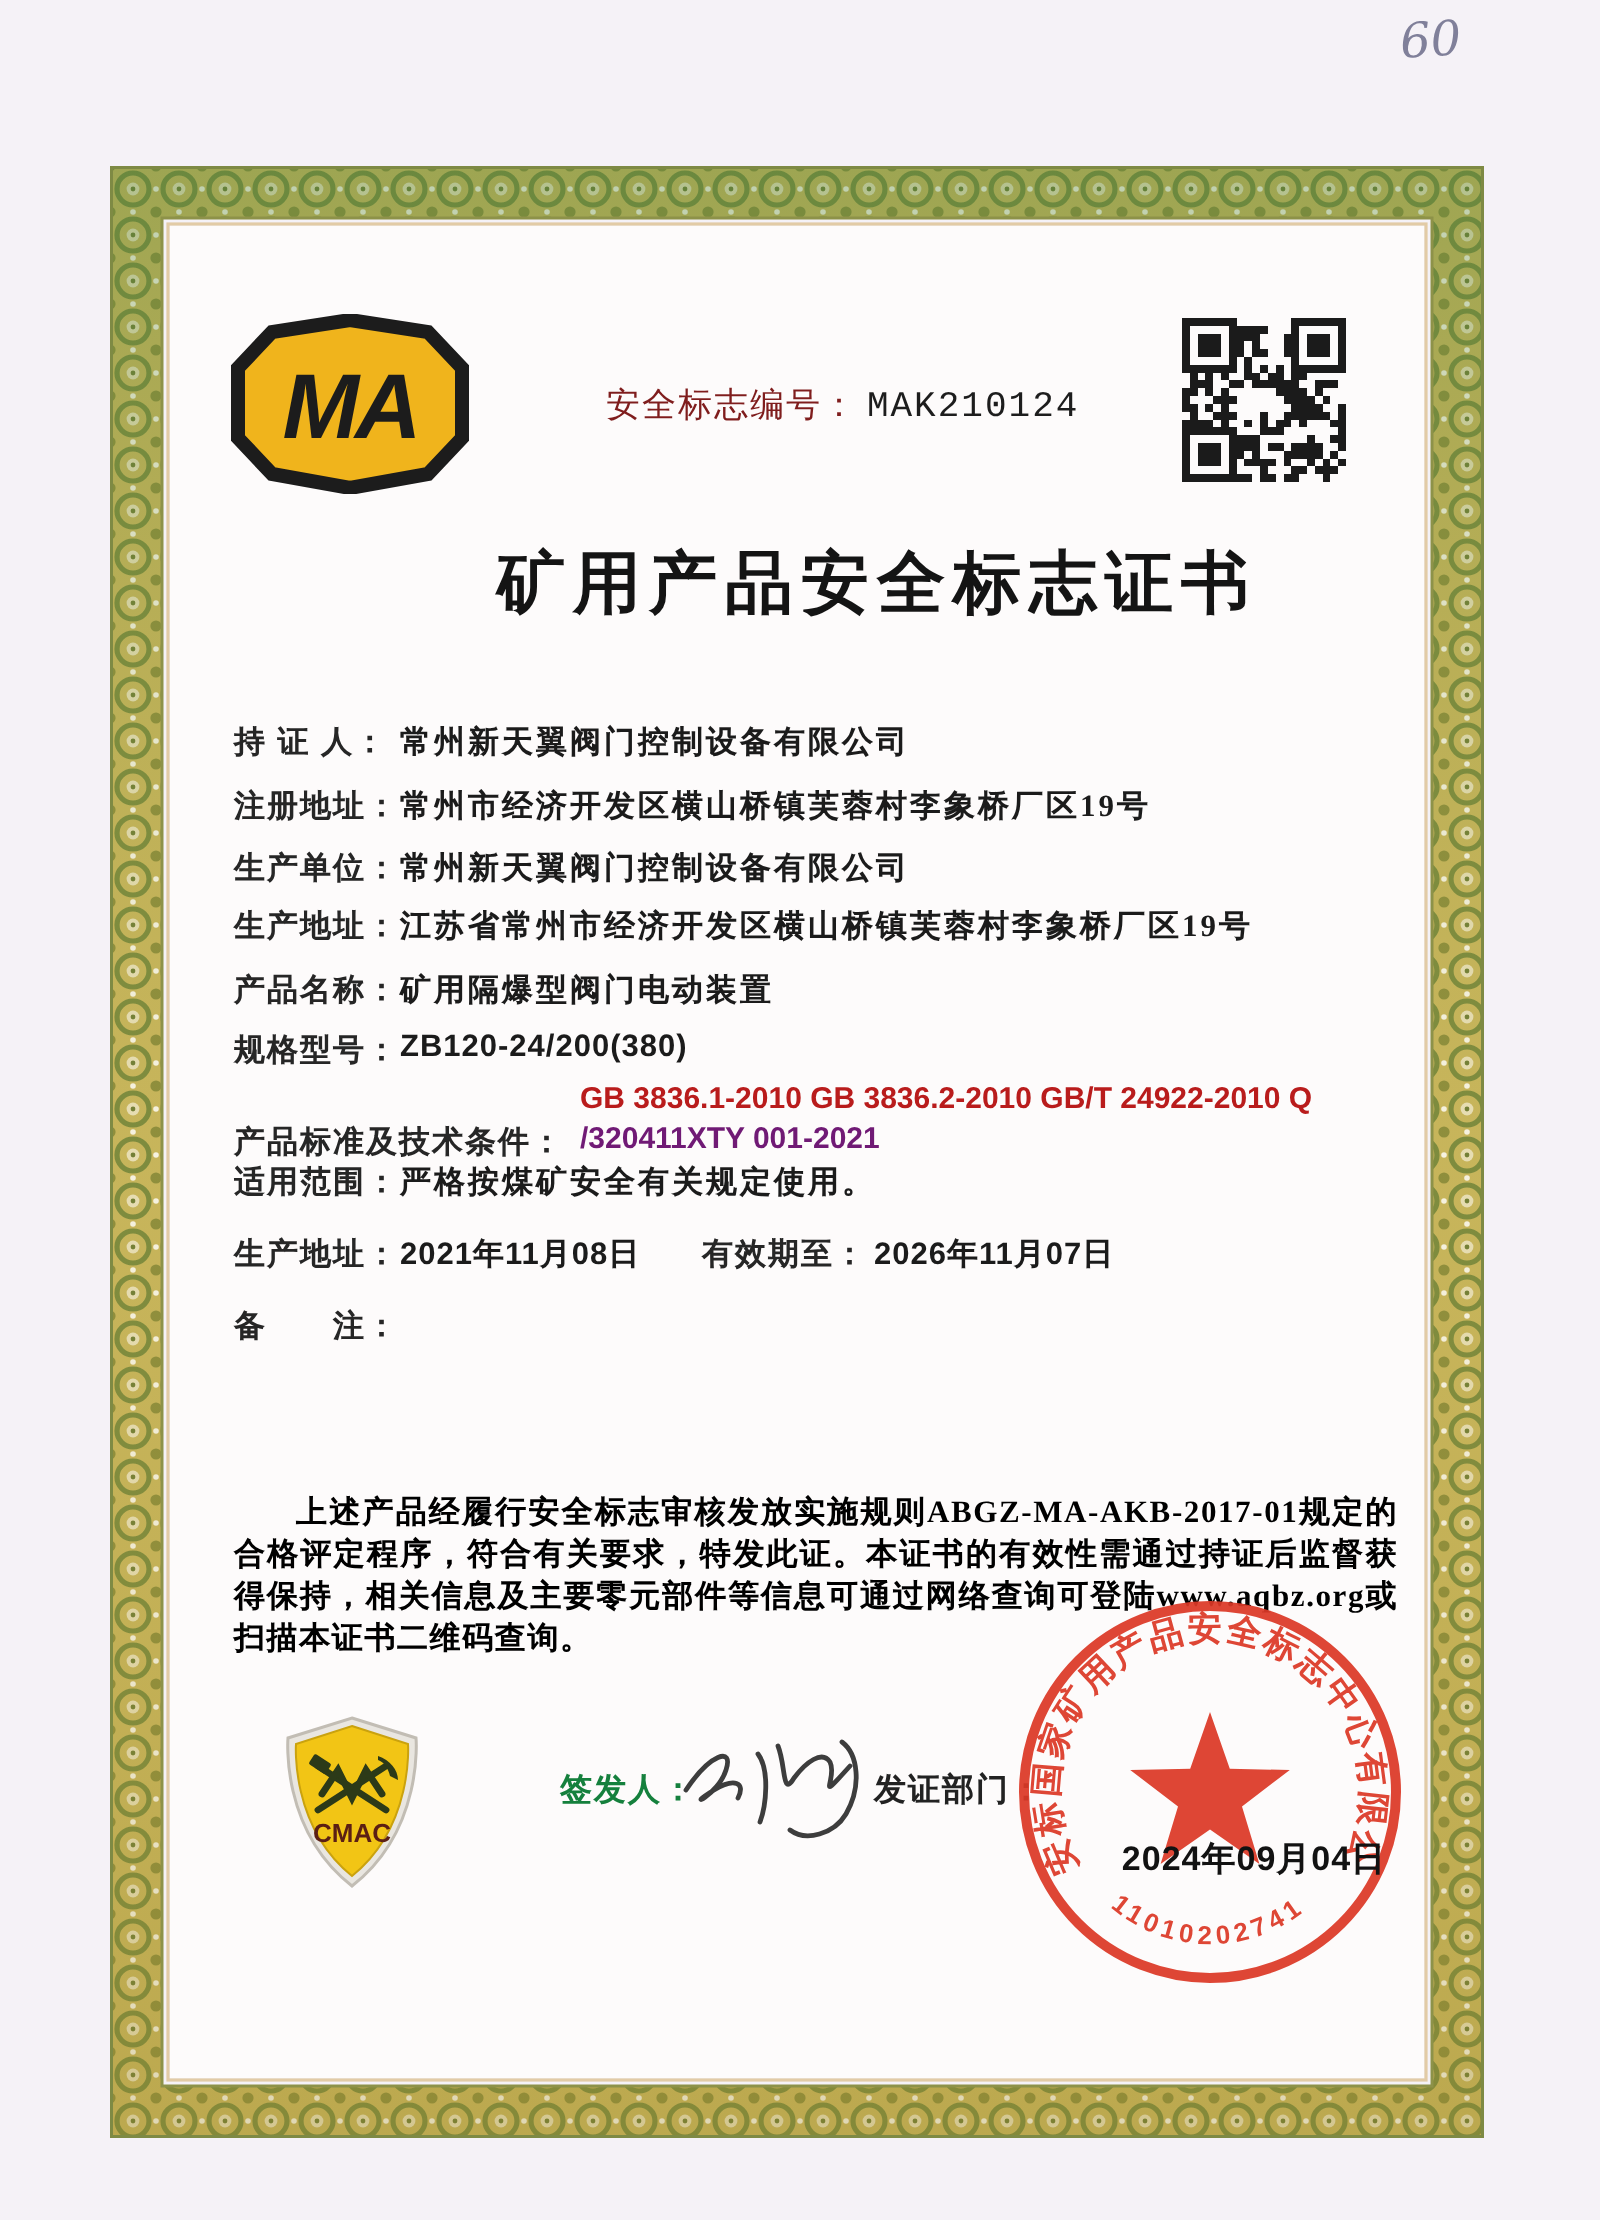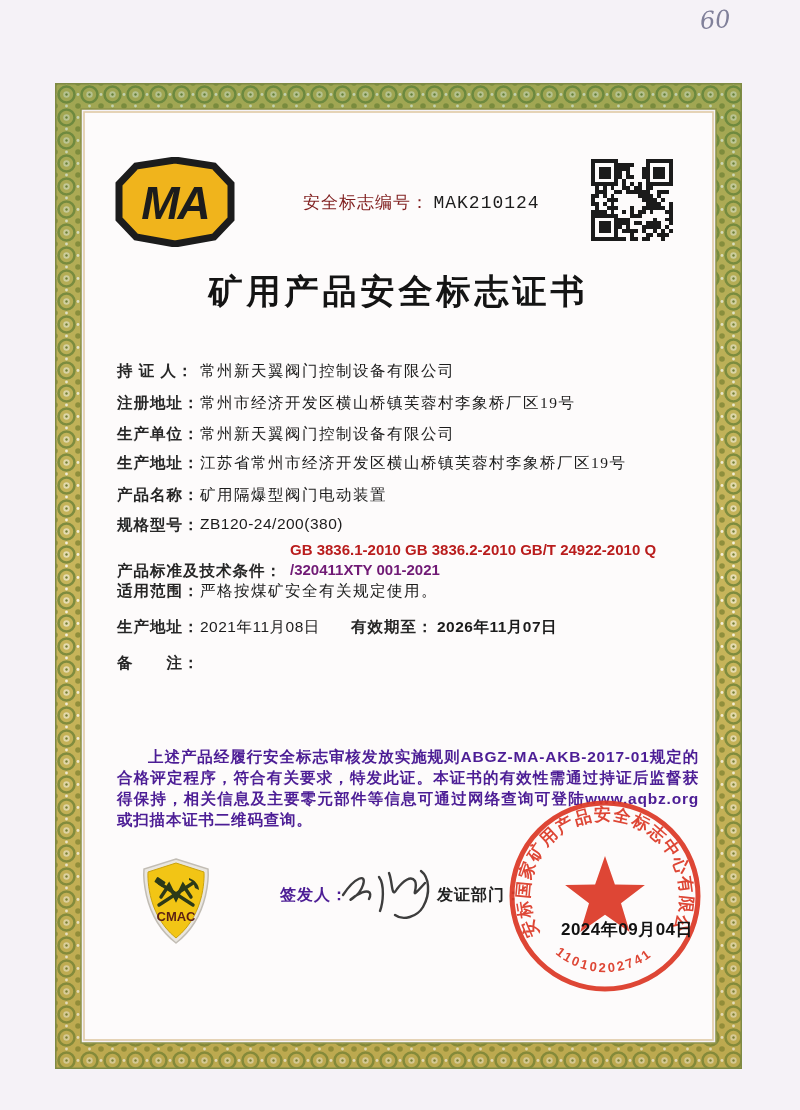--- a/index.html
+++ b/index.html
@@ -10,40 +10,40 @@
   .cert{position:absolute;left:55px;top:62px;width:687px;height:986px;margin-top:21px;}
   .frame-svg{position:absolute;left:0;top:0;}
   .cert-content{position:absolute;left:30px;top:30px;width:627px;height:926px;background:#fdfbfb;}
   .ma-logo{position:absolute;left:60px;top:74px;width:120px;height:90px;}
   .cert-no{position:absolute;left:248px;top:108px;white-space:nowrap;}
   .cert-no .lab{font-size:17px;color:#7f1d1d;letter-spacing:1px;}
   .cert-no .num{font-family:Liberation Mono, monospace;font-size:18px;color:#1d1d1d;letter-spacing:1px;}
   .qr{position:absolute;left:536px;top:76px;width:82px;height:82px;}
   .title{position:absolute;left:0;top:186px;width:100%;text-align:center;
          font-family:"Liberation Serif",serif;font-weight:700;font-size:34px;
-         color:#141414;letter-spacing:4px;}
+         color:#141414;letter-spacing:4px;padding-left:40px;}
   .fields{position:absolute;left:0;top:0;width:100%;height:100%;}
   .frow{position:absolute;left:62px;width:570px;}
   .flab{position:absolute;left:0;top:0;font-weight:700;font-size:15.5px;color:#262626;
         letter-spacing:1px;white-space:nowrap;}
-  .fval{position:absolute;left:83px;top:0;font-family:"Liberation Serif",serif;font-weight:400;
+  .fval{position:absolute;left:83px;top:0;font-family:"Liberation Serif",serif;font-weight:700;
         font-size:15.5px;color:#1b1b1b;letter-spacing:1.5px;white-space:nowrap;}
   .fval.code{font-family:"Liberation Sans",sans-serif;letter-spacing:0.5px;}
   .flab2{position:absolute;left:234px;top:0;font-weight:700;font-size:15.5px;color:#262626;
         letter-spacing:1px;white-space:nowrap;}
   .fval2{position:absolute;left:320px;top:0;font-weight:700;font-size:15.5px;color:#1b1b1b;
         letter-spacing:0.5px;white-space:nowrap;}
   .std-l1{position:absolute;left:173px;top:0;font-weight:700;font-size:15px;color:#b91c1c;white-space:nowrap;}
   .std-l2{position:absolute;left:173px;top:20px;font-weight:700;font-size:15px;color:#701a75;white-space:nowrap;}
   .std-lab{top:20px;}
   .statement{position:absolute;left:62px;top:663px;width:582px;
-        font-family:Liberation Sans, sans-serif;font-weight:700;font-size:15.5px;
-        line-height:21px;color:#4c1d95;text-indent:2em;letter-spacing:0.8px;text-align:justify;}
+        font-family:Liberation Serif, serif;font-weight:700;font-size:15.5px;
+        line-height:21px;color:#000000;text-indent:2em;letter-spacing:0.8px;text-align:justify;}
   .cmac{position:absolute;left:84px;top:774px;width:74px;height:90px;}
-  .signer-label{position:absolute;left:225px;top:802px;font-weight:700;font-size:16px;color:#4c1d95;letter-spacing:1px;}
+  .signer-label{position:absolute;left:225px;top:802px;font-weight:700;font-size:16px;color:#15803d;letter-spacing:1px;}
   .issuer-label{position:absolute;left:382px;top:802px;font-weight:700;font-size:16px;color:#222;letter-spacing:1px;}
   .signature{position:absolute;left:278px;top:768px;width:112px;height:78px;}
   .stamp{position:absolute;left:450px;top:713px;width:200px;height:200px;opacity:0.93;}
   .stamp-date{position:absolute;left:470px;top:835px;width:170px;text-align:center;
         font-weight:700;font-size:17px;color:#121212;letter-spacing:0.5px;padding-left:17px;}
 </style>
 </head>
 <body>
 
 <div class="page">

